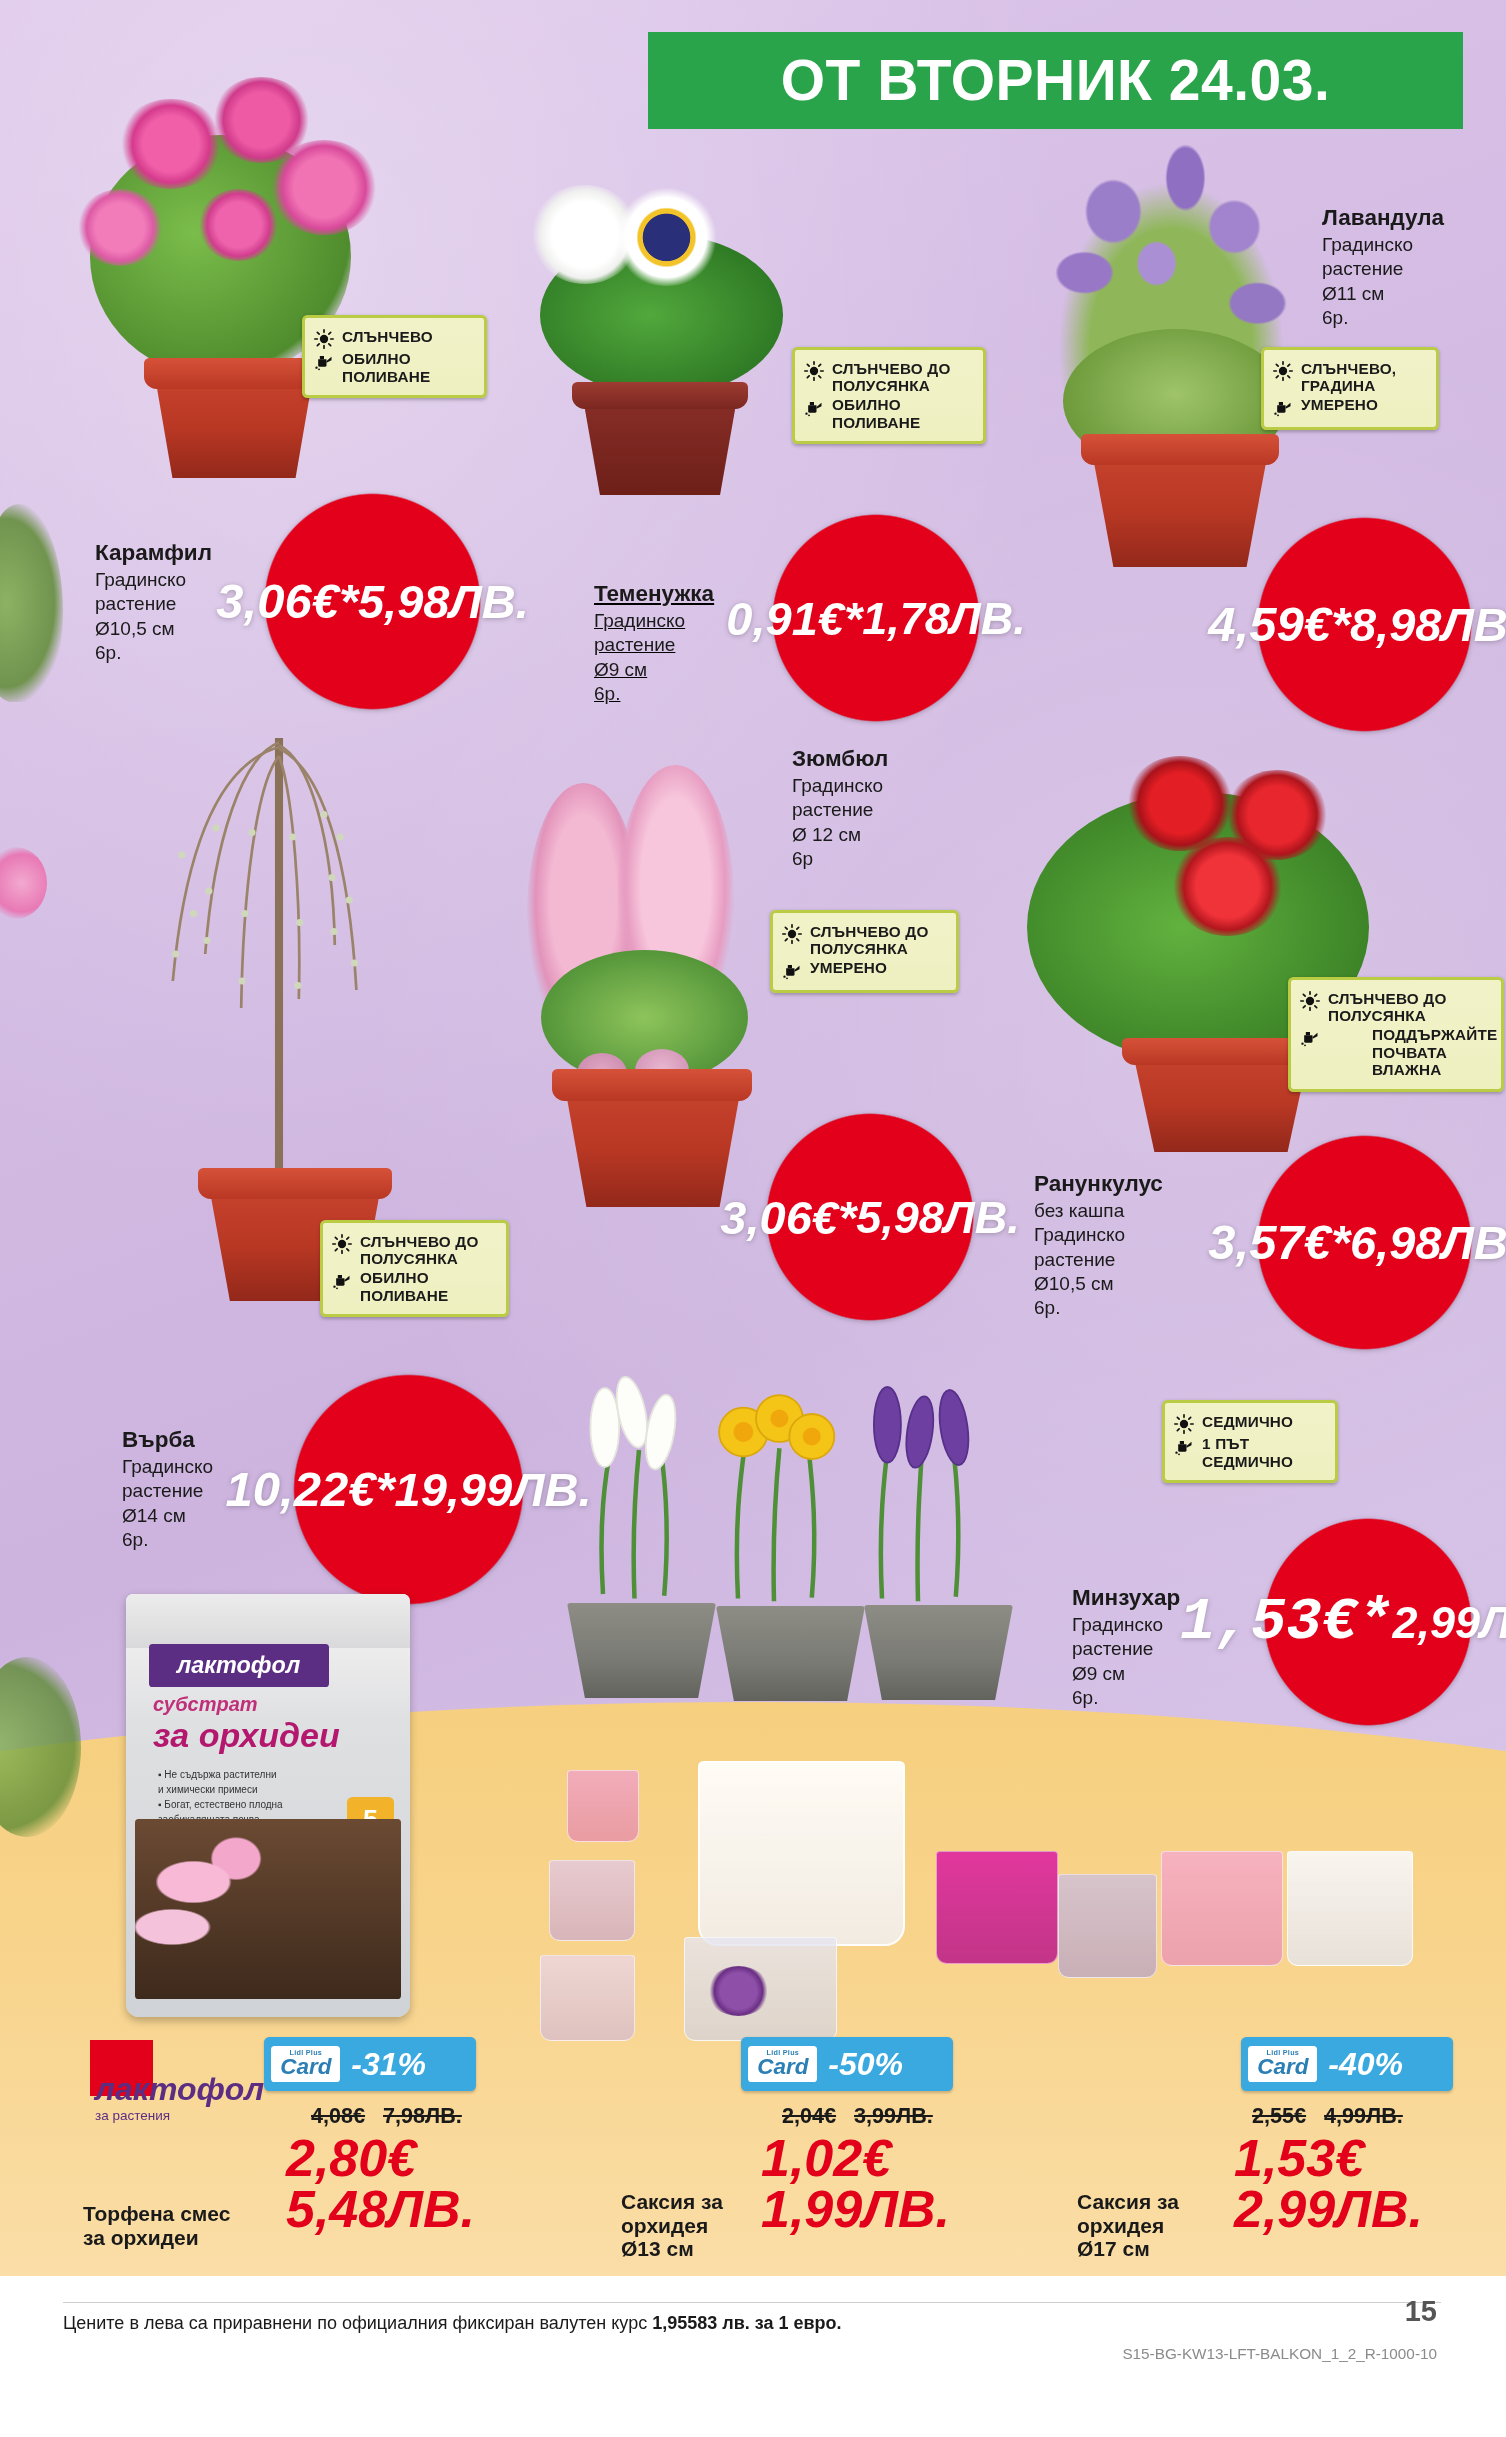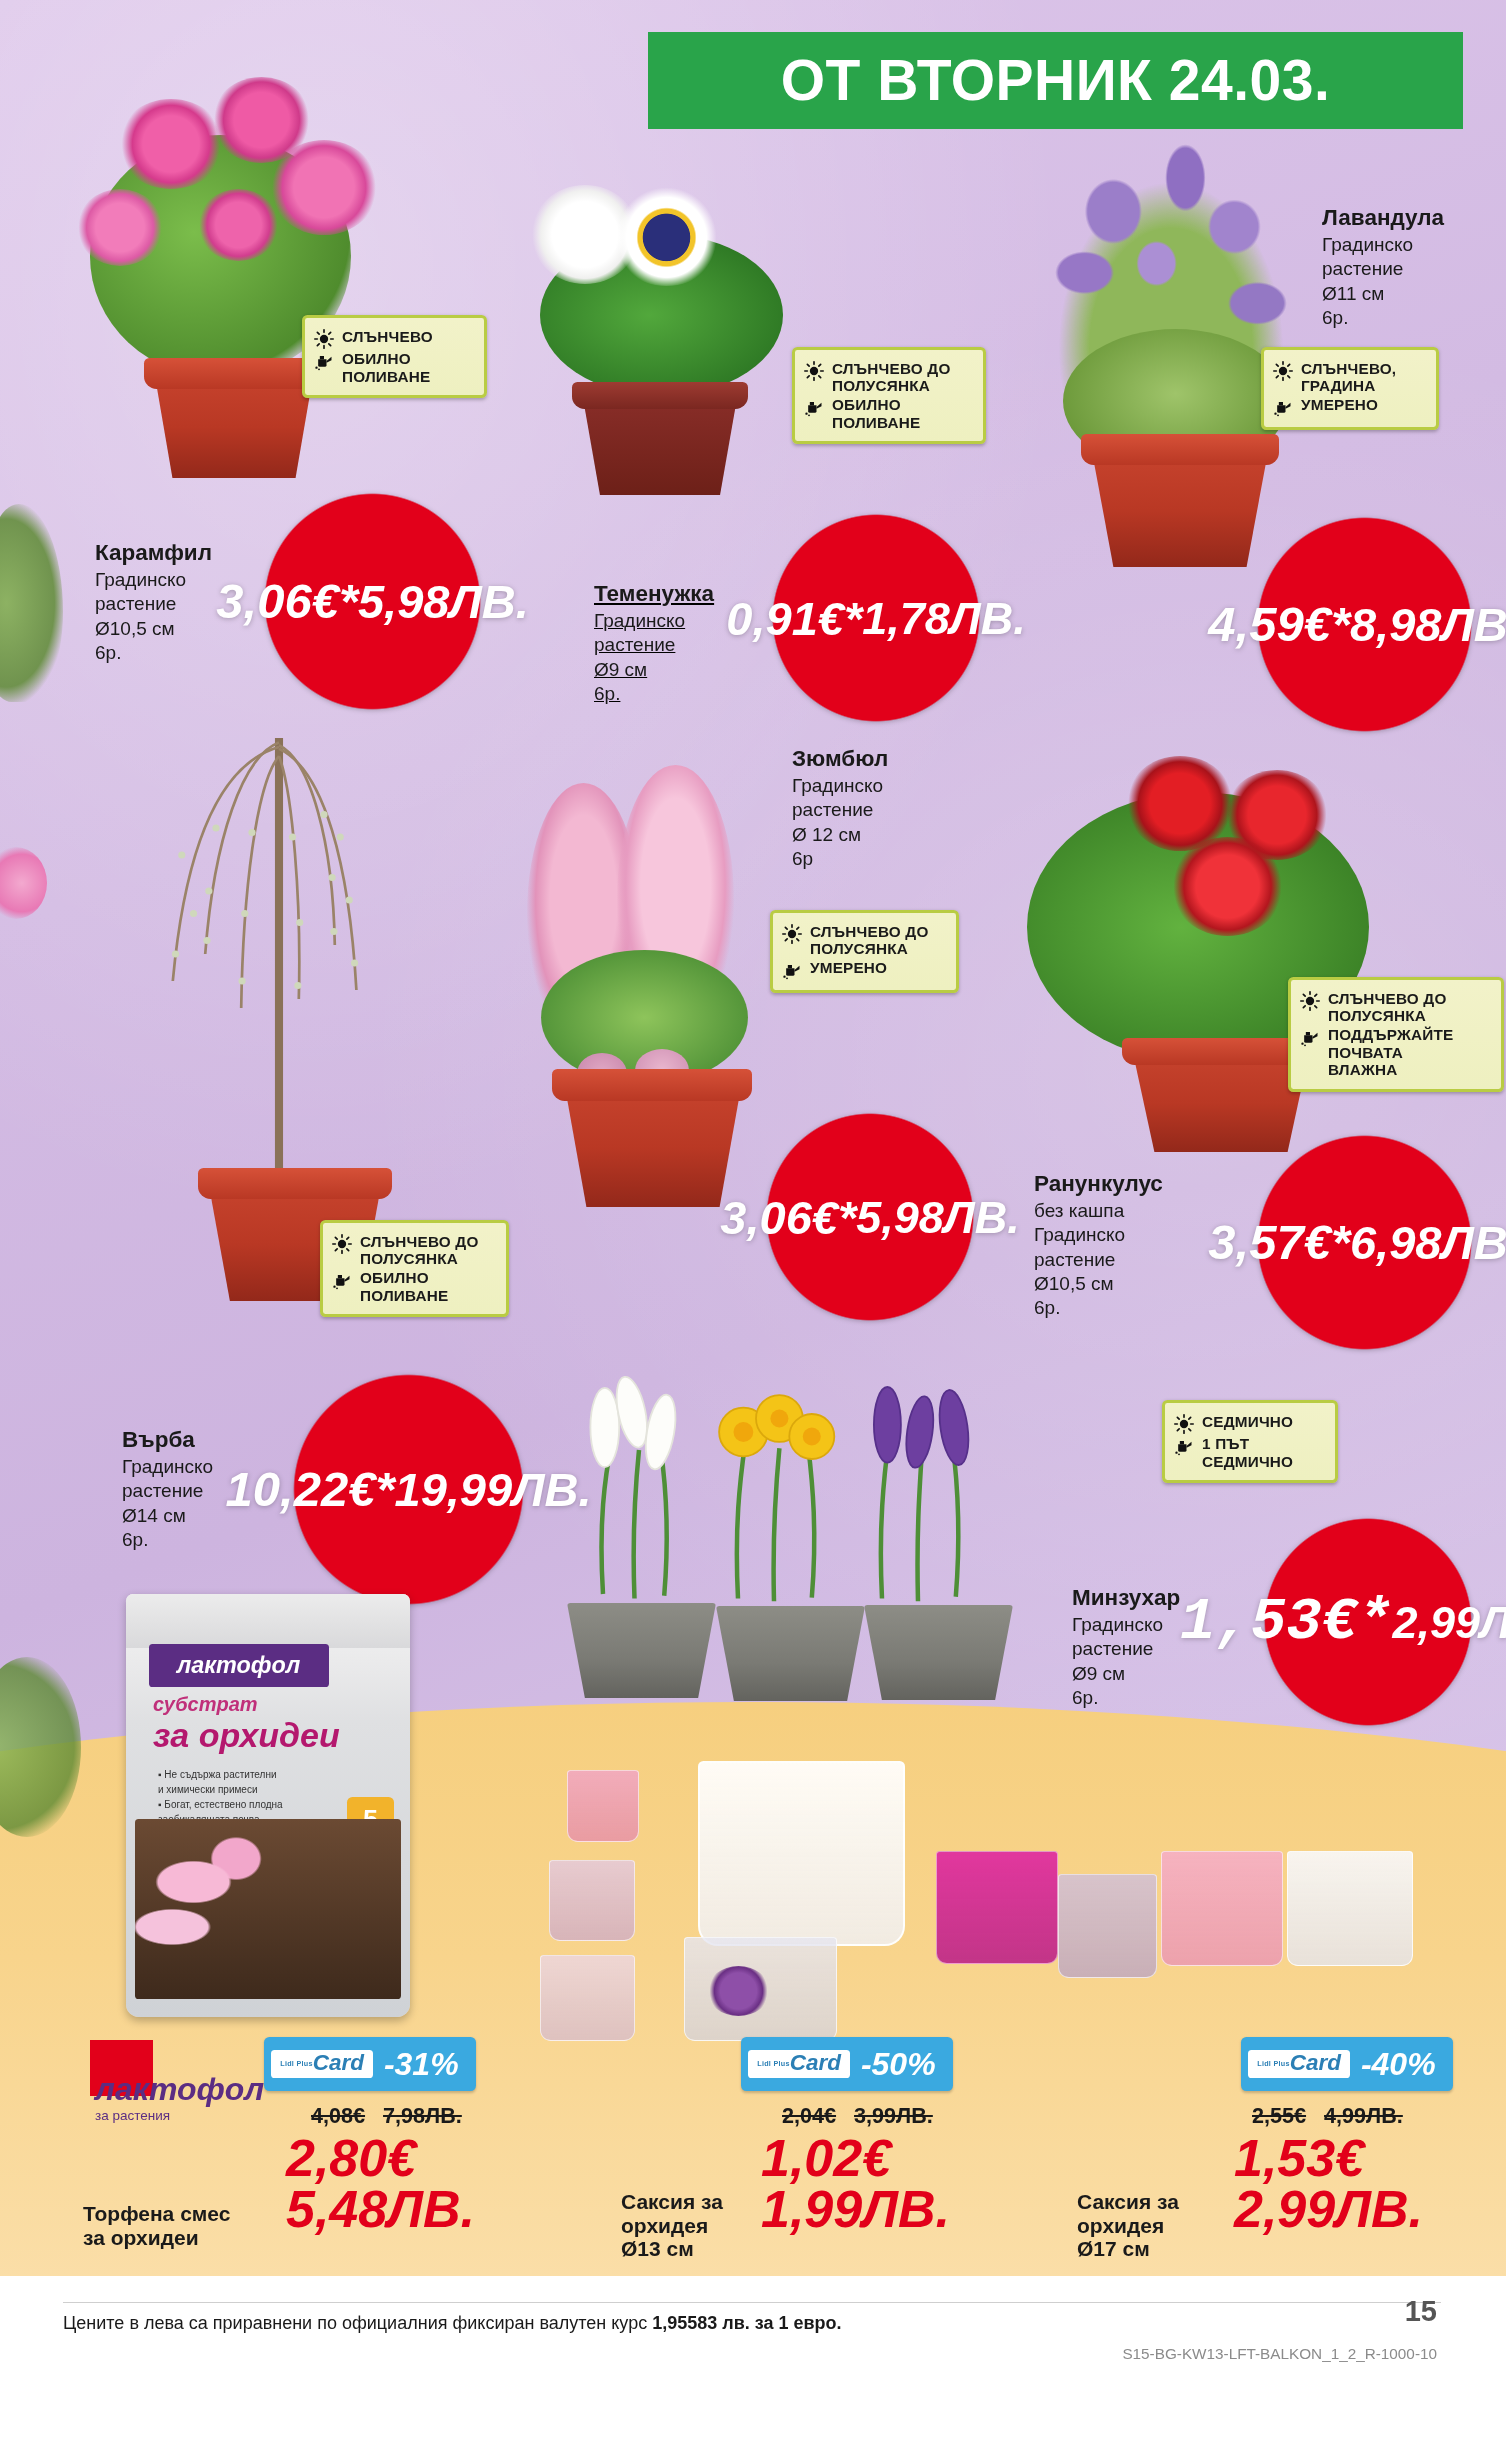--- a/index.html
+++ b/index.html
@@ -112,21 +112,21 @@
 
   
   .cardbadge {
     position: absolute; height: 54px; background: #3aa9e0; border-radius: 5.4px;
     display: flex; align-items: center; padding: 0 10.8px 0 7.2px; gap: 10.8px;
     box-shadow: 0 1.8px 2.7px rgba(0,0,0,.2);
   }
   .cardbadge .cardlogo {
     background: #fff; color: #2b7fb5; font-style: italic; font-weight: bold;
     border-radius: 3.6px; padding: 2.7px 9px 3.6px; font-size: 22.5px; line-height: 1;
-    display:flex; flex-direction:row; align-items:center;
+    display:flex; flex-direction:column; align-items:center;
   }
   .cardlogo .small { font-size: 7.2px; font-style: normal; font-weight: bold; letter-spacing:0.3px;}
   .cardbadge .pct { color: #fff; font-size: 32px; font-weight: bold; font-style: italic; }
 
   
   .oldprices { font-size: 21.6px; color: #1a1a1a; font-weight: bold; }
   .oldprices s { text-decoration: line-through; }
   .bigprice { color: #e2001a; font-weight: bold; font-style: italic; line-height: .98; }
   .bigprice .l1 { font-size: 52px; display:block; }
   .bigprice .l2 { font-size: 52px; display:block; }
@@ -429,21 +429,21 @@
     <span class="txt" style="max-width:149px;">СЛЪНЧЕВО ДО ПОЛУСЯНКА</span>
   </div>
   <div class="row">
     <svg class="ico" viewBox="0 0 24 24">
       <path d="M5 10h10v7a2 2 0 0 1-2 2H7a2 2 0 0 1-2-2z" fill="#111"></path>
       <path d="M15 12l6-5v4l-6 3z" fill="#111"></path>
       <rect x="7" y="6" width="5" height="4" fill="#111"></rect>
       <circle cx="3" cy="20" r="1.4" fill="#111"></circle>
         <circle cx="6" cy="22" r="1.1" fill="#111"></circle>
     </svg>
-    <span class="txt" style="max-width:149px;">ПОДДЪРЖАЙТЕ ПОЧВАТА ВЛАЖНА</span>
+    <span class="txt" style="max-width:149px;margin-left:44px;">ПОДДЪРЖАЙТЕ ПОЧВАТА ВЛАЖНА</span>
   </div>
 </div>
 
 <div class="abs" style="left:1034px; top:1171px; width:207px;">
   <div class="pname">Ранункулус</div>
   <div class="pdesc" style="white-space: pre-line;">без кашпа
 Градинско
 растение
 Ø10,5 см
 6р.</div>

